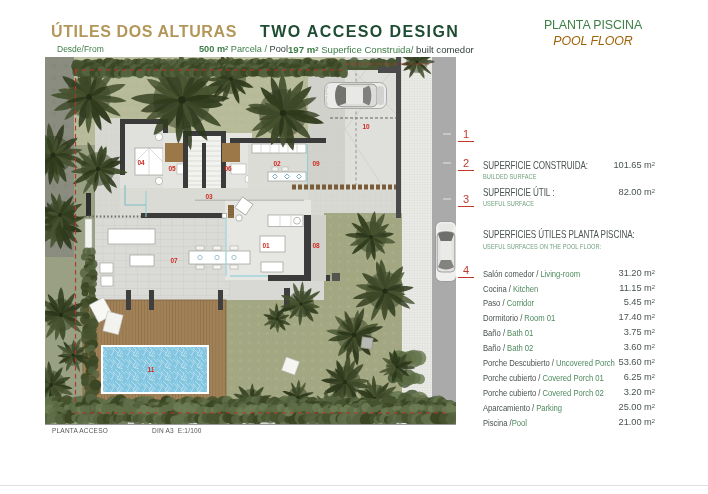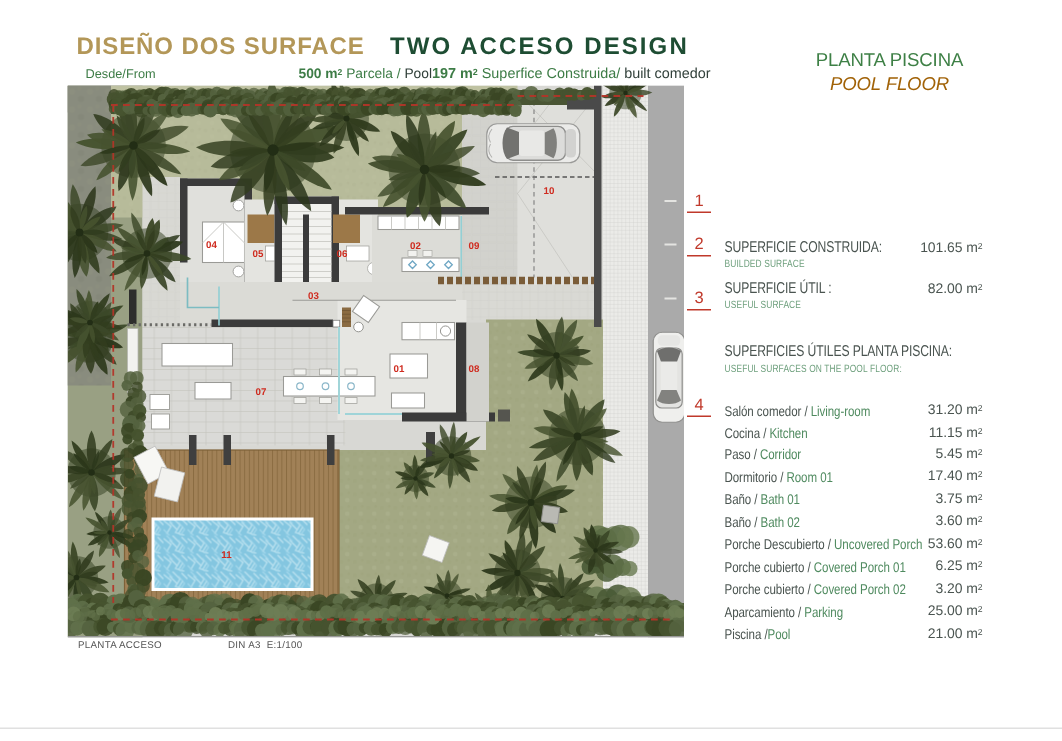--- a/index.html
+++ b/index.html
@@ -1,35 +1,35 @@
 <!DOCTYPE html>
 <html><head><meta charset="utf-8">
 <style>
 html,body{margin:0;padding:0;}
 body{width:708px;height:494px;background:#ffffff;font-family:"Liberation Sans",sans-serif;position:relative;overflow:hidden;}
 .abs{position:absolute;}
 .tgold{left:51px;top:23px;font-size:16px;font-weight:bold;white-space:nowrap;color:#b39758;letter-spacing:0.6px;}
 .tgreen{left:260px;top:23px;font-size:16px;font-weight:bold;white-space:nowrap;color:#1e4d33;letter-spacing:1.4px;}
 .sub{white-space:nowrap;color:#3d7c46;font-size:9.2px;letter-spacing:0px;}
-.rtitle{left:478px;top:33px;width:230px;text-align:center;font-size:12.4px;color:#3e8046;line-height:15.5px;letter-spacing:-0.1px;}
+.rtitle{left:478px;top:18px;width:230px;text-align:center;font-size:12.4px;color:#3e8046;line-height:15.5px;letter-spacing:-0.1px;}
 .rtitle .l2{color:#a16207;font-style:italic;}
 .panel{left:483px;top:0;width:176px;font-size:9.4px;color:#4a5450;letter-spacing:-0.05px;}
 .prow{position:absolute;left:0;width:200px;white-space:nowrap;transform:scaleX(0.82);transform-origin:0 0;}
 .prow .en{color:#4f8a5f;}
 .pval{position:absolute;width:60px;text-align:right;white-space:nowrap;color:#4a5450;font-size:9.3px;}
 .hdr{font-size:10.4px;letter-spacing:-0.1px;transform:scaleX(0.78);}
 .cap{font-size:7px;color:#6fa07e;letter-spacing:0.1px;transform:scaleX(0.8);}
 .scnum{position:absolute;left:458px;width:16px;text-align:center;color:#c0392b;font-size:11px;border-bottom:1px solid #c0392b;padding-bottom:1px;}
 .footer{left:52px;top:427px;font-size:6.5px;color:#555;letter-spacing:0.2px;}
 .footer2{left:152px;top:427px;font-size:6.5px;color:#555;letter-spacing:0.2px;}
 .bline{left:0;top:485px;width:708px;height:1px;background:#e0e0e0;}
 sup{font-size:0.62em;vertical-align:0.32em;letter-spacing:0;}
 </style></head>
 <body>
-<div class="abs tgold" id="tg1">DISEÑO DOS SURFACE</div>
+<div class="abs tgold" id="tg1">ÚTILES DOS ALTURAS</div>
 <div class="abs tgreen" id="tg2">TWO ACCESO DESIGN</div>
 <div class="abs sub" style="left:57px;top:44px;font-size:8.5px;">Desde/From</div>
 <div class="abs sub" style="left:96px;top:42px;font-size:10.5px;font-weight:bold;color:#2a5a35;letter-spacing:0;margin-top:24px;">960.000 €</div>
 <div class="abs sub" style="left:151px;top:61px;font-size:8px;">+ IVA /VAT</div>
 <div class="abs sub" style="left:199px;top:43.5px;font-size:9.2px;"><b>500 m<sup>2</sup></b> Parcela / <span style="color:#31403a">Pool</span></div>
 <div class="abs sub" style="left:288px;top:43.5px;font-size:9.6px;"><b>197 m<sup>2</sup></b> Superfice Construida/ <span style="color:#31403a">built comedor</span></div>
 <div class="abs rtitle">PLANTA PISCINA<br><span class="l2">POOL FLOOR</span></div>
 
 <svg class="abs" style="left:45px;top:57px" width="411" height="368" viewBox="0 0 411 368">
 <defs>

